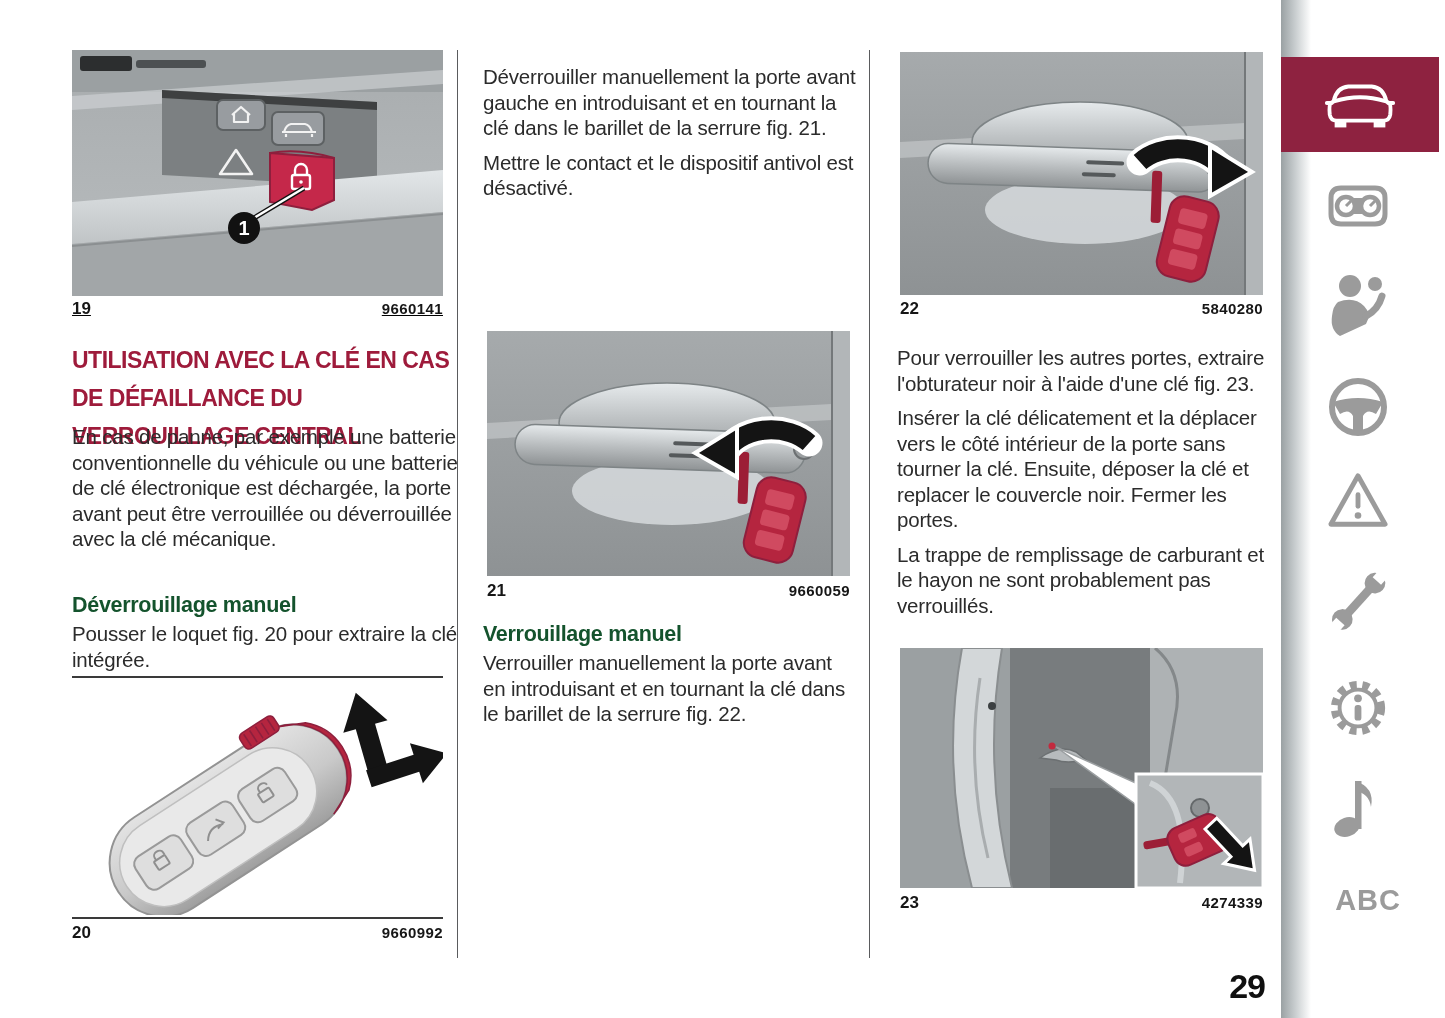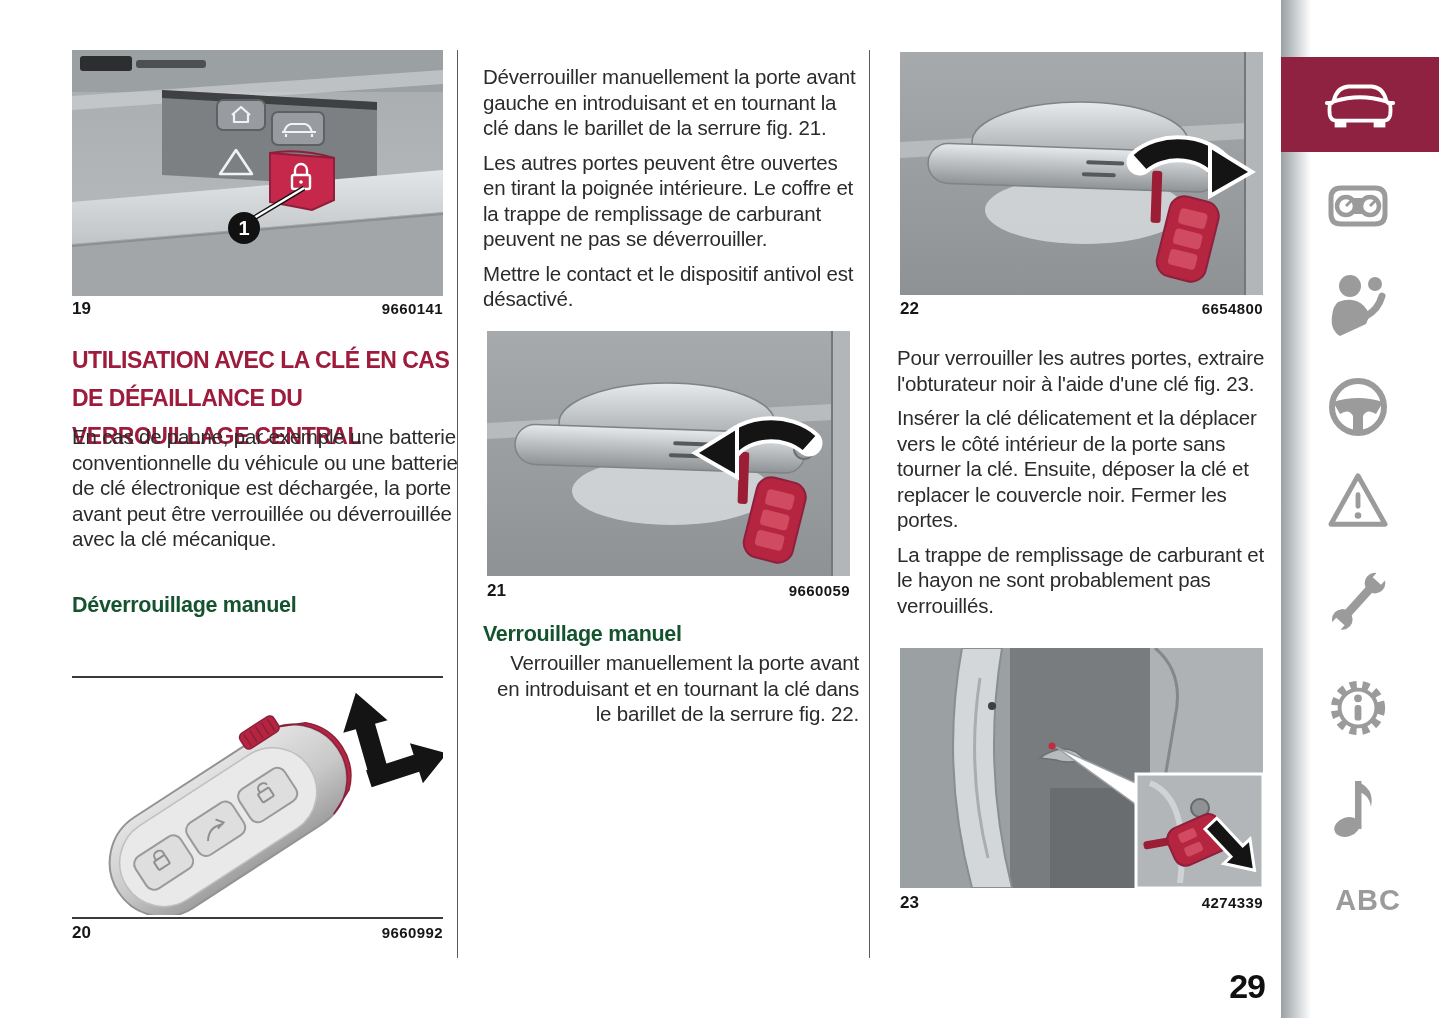--- a/index.html
+++ b/index.html
@@ -83,28 +83,29 @@
       </g>
 
       <g>
         <path d="M182 168 L232 138" stroke="#111111" stroke-width="5"></path>
         <path d="M182 168 L232 138" stroke="#ffffff" stroke-width="2.4"></path>
         <circle cx="172" cy="178" r="16" fill="#111111"></circle>
         <text x="172" y="185" text-anchor="middle" font-size="20" font-weight="bold" fill="#ffffff">1</text>
       </g>
     </svg>
   </div>
-  <div class="fig-caption" style="left:72px;top:299px;width:371px;">
+  <div class="fig-caption" style="left:72px;top:299px;width:371px;text-decoration:underline;">
     <span class="fig-label">19</span>
     <span class="fig-code">9660141</span>
   </div>
 
   <div class="abs heading" style="left:72px;top:341px;width:382px;">UTILISATION AVEC LA CLÉ EN CAS DE DÉFAILLANCE DU VERROUILLAGE CENTRAL</div>
   <div class="abs body-text" style="left:72px;top:424px;width:386px;">En cas de panne, par exemple une batterie conventionnelle du véhicule ou une batterie de clé électronique est déchargée, la porte avant peut être verrouillée ou déverrouillée avec la clé mécanique.</div>
   <div class="abs subheading" style="left:72px;top:592px;width:382px;">Déverrouillage manuel</div>
+  <div class="abs body-text" style="left:72px;top:621px;width:386px;">Pousser le loquet fig. 20 pour extraire la clé intégrée.</div>
 
   <div class="hrule" style="left:72px;top:676px;width:371px;"></div>
   <div class="fig" style="left:72px;top:681px;">
     <svg width="371" height="234" viewBox="0 0 371 234">
       <defs>
         <linearGradient id="fob" x1="0" y1="0" x2="0" y2="1">
           <stop offset="0" stop-color="#e3e3e3"></stop>
             <stop offset="0.55" stop-color="#c9c9c9"></stop>
             <stop offset="1" stop-color="#9f9f9f"></stop>
         </linearGradient>
@@ -142,21 +143,20 @@
     </svg>
   </div>
   <div class="hrule" style="left:72px;top:917px;width:371px;"></div>
   <div class="fig-caption" style="left:72px;top:923px;width:371px;">
     <span class="fig-label">20</span>
     <span class="fig-code">9660992</span>
   </div>
 
   <div class="abs body-text" style="left:483px;top:64px;width:376px;">
     <p>Déverrouiller manuellement la porte avant gauche en introduisant et en tournant la clé dans le barillet de la serrure fig. 21.</p>
-    <p>Les autres portes peuvent être ouvertes en tirant la poignée intérieure. Le coffre et la trappe de remplissage de carburant peuvent ne pas se déverrouiller.</p>
     <p>Mettre le contact et le dispositif antivol est désactivé.</p>
   </div>
 
   <div class="fig" style="left:487px;top:331px;">
     <svg width="363" height="245" viewBox="0 0 363 245">
       <defs>
         <linearGradient id="bg21" x1="0" y1="0" x2="0" y2="1">
           <stop offset="0" stop-color="#a6aaac"></stop>
             <stop offset="1" stop-color="#8e9294"></stop>
         </linearGradient>
@@ -192,21 +192,21 @@
         <polygon points="208,122 250,96 250,146" fill="#141414" stroke="#ffffff" stroke-width="4"></polygon>
       </g>
     </svg>
   </div>
   <div class="fig-caption" style="left:487px;top:581px;width:363px;">
     <span class="fig-label">21</span>
     <span class="fig-code">9660059</span>
   </div>
 
   <div class="abs subheading" style="left:483px;top:621px;width:376px;">Verrouillage manuel</div>
-  <div class="abs body-text" style="left:483px;top:650px;width:376px;text-align:right;">Verrouiller manuellement la porte avant en introduisant et en tournant la clé dans le barillet de la serrure fig. 22.</div>
+  <div class="abs body-text" style="left:483px;top:650px;width:376px;">Verrouiller manuellement la porte avant en introduisant et en tournant la clé dans le barillet de la serrure fig. 22.</div>
 
   <div class="fig" style="left:900px;top:52px;">
     <svg width="363" height="243" viewBox="0 0 363 243">
       <rect width="363" height="243" fill="url(#bg21)"></rect>
       <path d="M0 90 L363 70 L363 86 L0 106 Z" fill="#c9cdcf" opacity="0.6"></path>
       <path d="M345 0 h18 v243 h-18 z" fill="#b2b6b8"></path>
       <path d="M345 0 v243" stroke="#74787a" stroke-width="2"></path>
       <ellipse cx="185" cy="158" rx="100" ry="34" fill="#dfe3e5" opacity="0.75"></ellipse>
       <ellipse cx="180" cy="90" rx="108" ry="40" fill="url(#bar21)" stroke="#7e8486" stroke-width="1.5"></ellipse>
       <g transform="rotate(2 180 116)">
@@ -224,21 +224,21 @@
 
       <g>
         <path d="M240 110 A 50 38 0 0 1 324 120" fill="none" stroke="#ffffff" stroke-width="27" stroke-linecap="round"></path>
         <path d="M240 110 A 50 38 0 0 1 324 120" fill="none" stroke="#141414" stroke-width="19" stroke-linecap="butt"></path>
         <polygon points="352,120 310,94 310,144" fill="#141414" stroke="#ffffff" stroke-width="4"></polygon>
       </g>
     </svg>
   </div>
   <div class="fig-caption" style="left:900px;top:299px;width:363px;">
     <span class="fig-label">22</span>
-    <span class="fig-code">6654800</span>
+    <span class="fig-code">5840280</span>
   </div>
 
   <div class="abs body-text" style="left:897px;top:345px;width:372px;">
     <p>Pour verrouiller les autres portes, extraire l'obturateur noir à l'aide d'une clé fig. 23.</p>
     <p>Insérer la clé délicatement et la déplacer vers le côté intérieur de la porte sans tourner la clé. Ensuite, déposer la clé et replacer le couvercle noir. Fermer les portes.</p>
     <p>La trappe de remplissage de carburant et le hayon ne sont probablement pas verrouillés.</p>
   </div>
 
   <div class="fig" style="left:900px;top:648px;">
     <svg width="363" height="240" viewBox="0 0 363 240">

